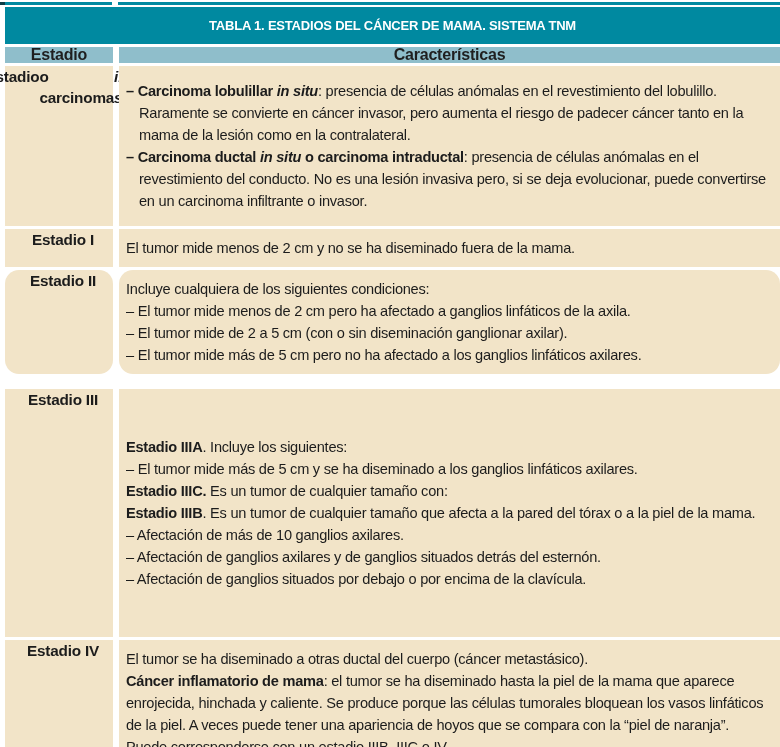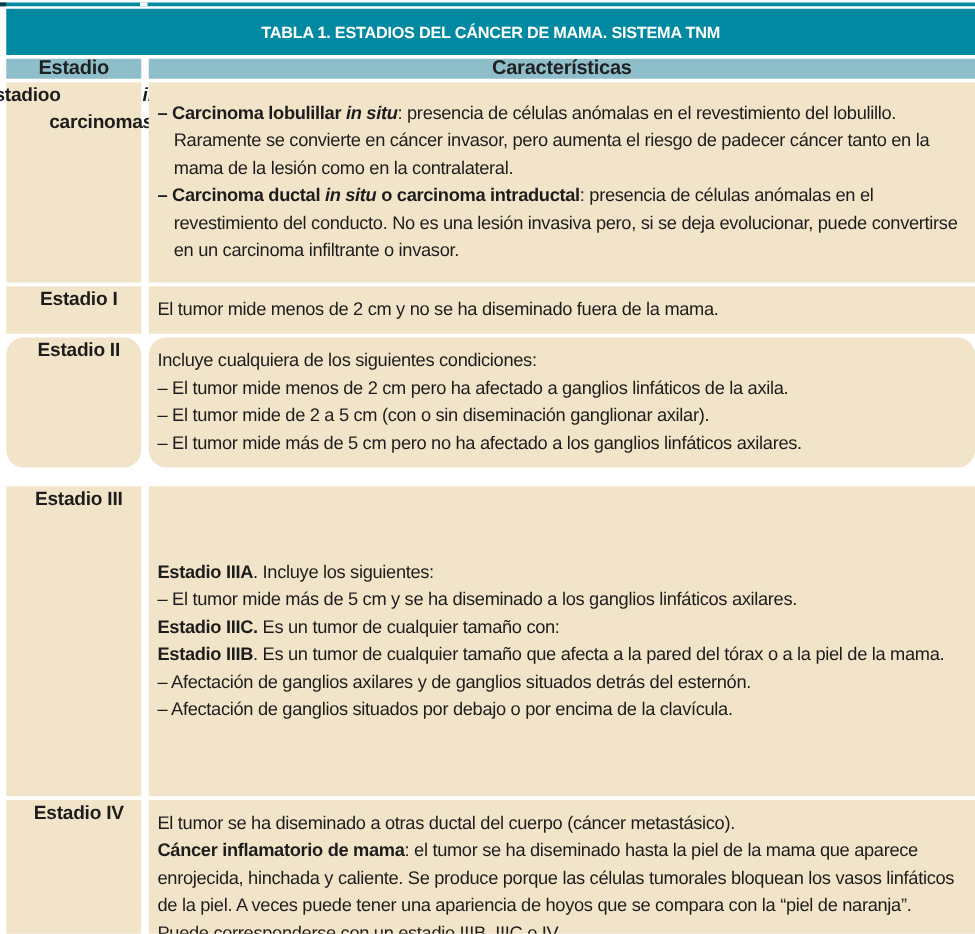--- a/index.html
+++ b/index.html
@@ -119,20 +119,21 @@
         <div class="bullet">– El tumor mide más de 5 cm pero no ha afectado a los ganglios linfáticos axilares.</div>
       </div>
       <div class="stage-cell r3">
         <div><b>Estadio III</b></div>
       </div>
       <div class="char-cell r3">
         <div class="para"><b>Estadio IIIA</b>. Incluye los siguientes:</div>
         <div class="bullet">– El tumor mide más de 5 cm y se ha diseminado a los ganglios linfáticos axilares.</div>
         <div class="para"><b>Estadio IIIC.</b> Es un tumor de cualquier tamaño con:</div>
         <div class="para"><b>Estadio IIIB</b>. Es un tumor de cualquier tamaño que afecta a la pared del tórax o a la piel de la mama.</div>
+        <div class="bullet">– Afectación de más de 10 ganglios axilares.</div>
         <div class="bullet">– Afectación de ganglios axilares y de ganglios situados detrás del esternón.</div>
         <div class="bullet">– Afectación de ganglios situados por debajo o por encima de la clavícula.</div>
       </div>
       <div class="stage-cell r4">
         <div><b>Estadio IV</b></div>
       </div>
       <div class="char-cell r4">
         <div class="para">El tumor se ha diseminado a otras ductal del cuerpo (cáncer metastásico).</div>
         <div class="para"><b>Cáncer inflamatorio de mama</b>: el tumor se ha diseminado hasta la piel de la mama que aparece enrojecida, hinchada y caliente. Se produce porque las células tumorales bloquean los vasos linfáticos de la piel. A veces puede tener una apariencia de hoyos que se compara con la “piel de naranja”. Puede corresponderse con un estadio IIIB, IIIC o IV.</div>
       </div>

